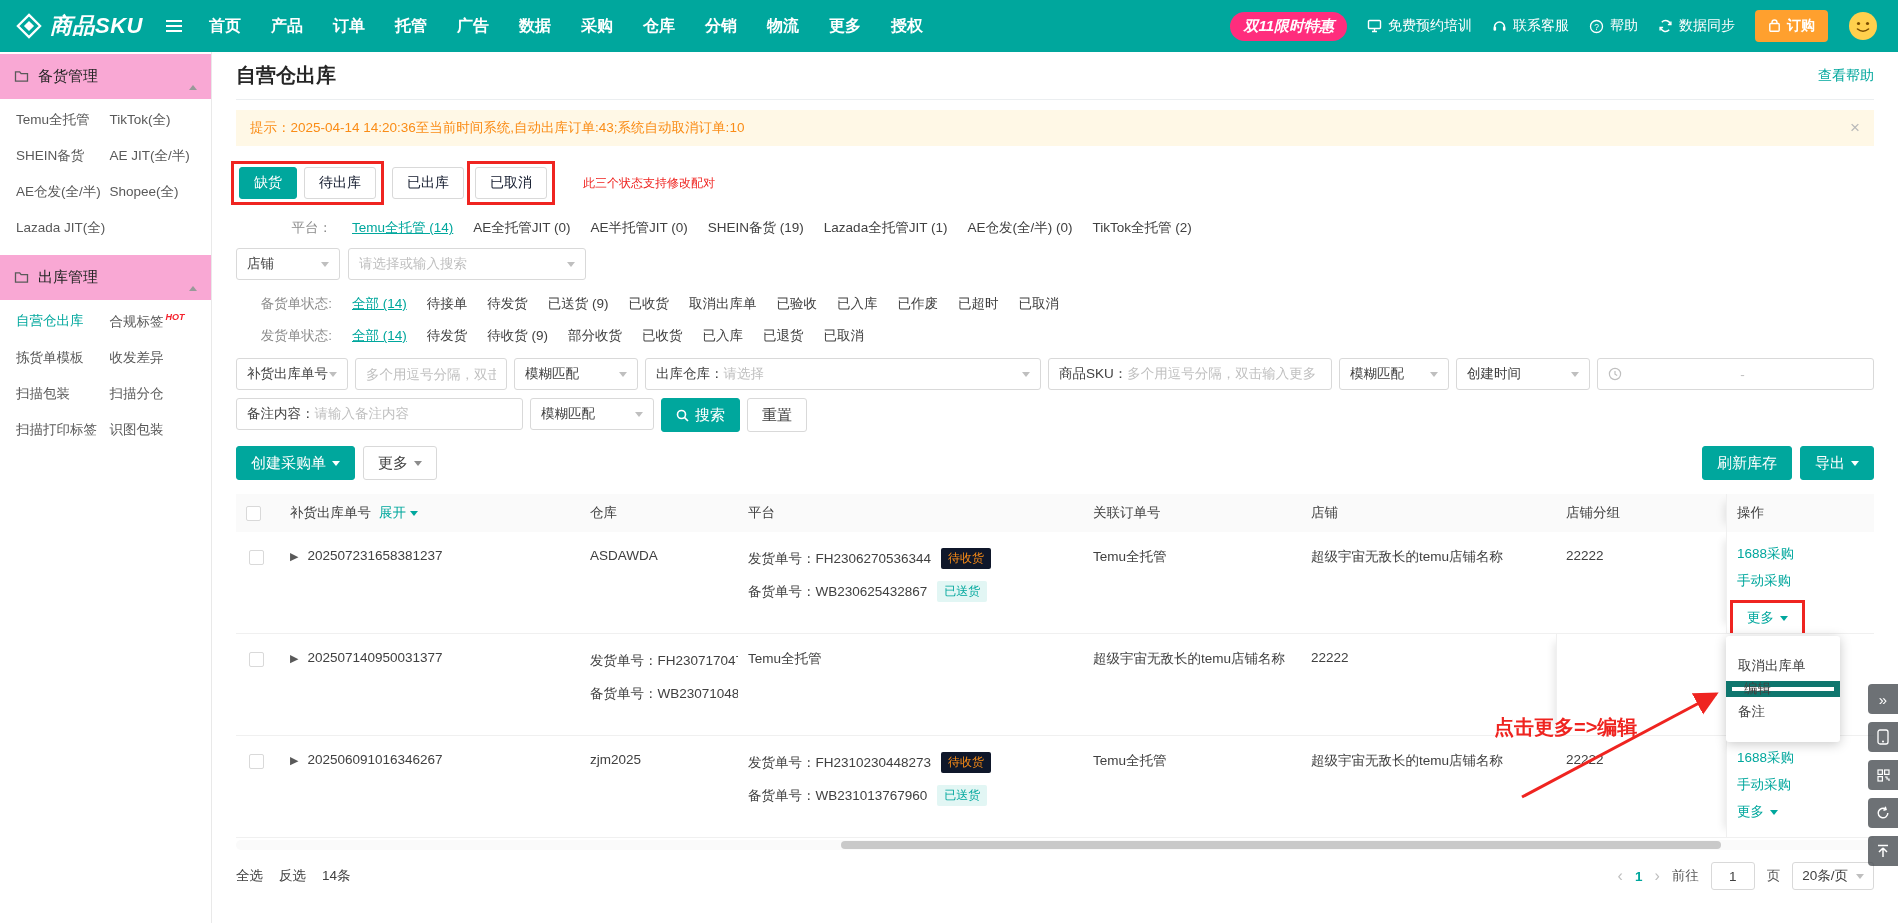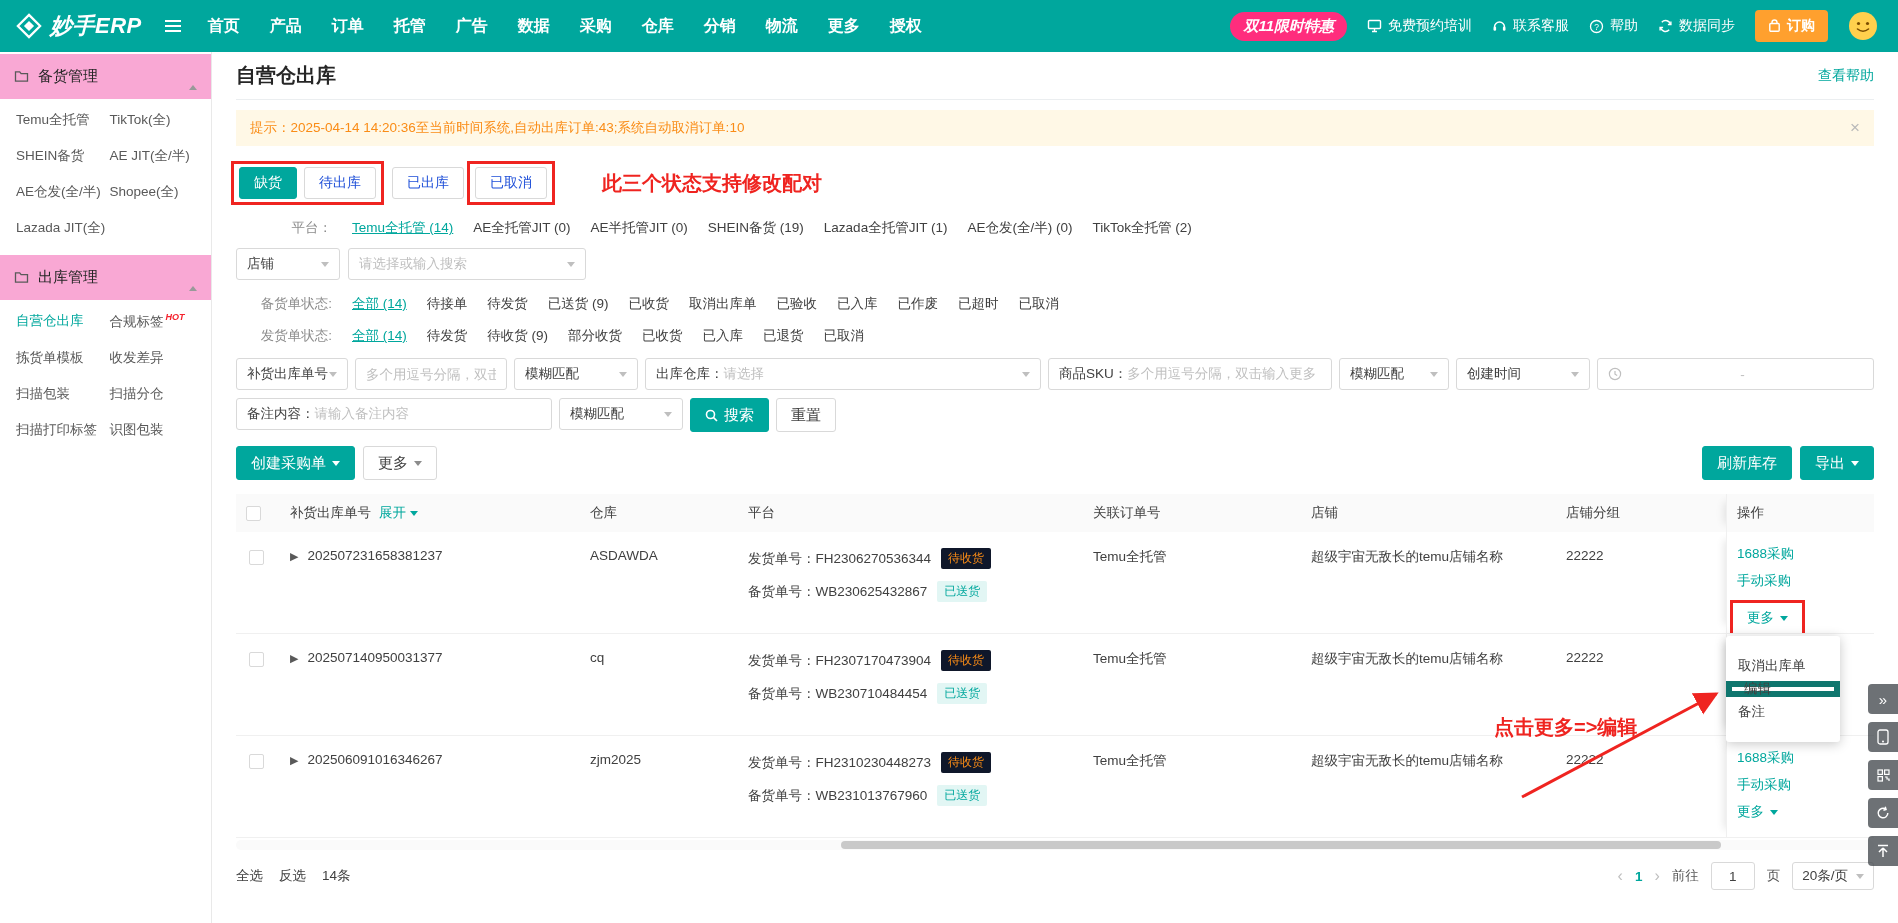--- a/index.html
+++ b/index.html
@@ -33,24 +33,24 @@
 
 .main{flex:1;padding:0 24px;position:relative;background:#fff}
 .title-row{height:48px;display:flex;align-items:center;border-bottom:1px solid #ebeef0}
 .page-title{font-size:20px;font-weight:700;color:#262626}
 .help-link{margin-left:auto;color:#00a79d;font-size:14px}
 .alert{margin-top:10px;height:36px;background:#fff8e6;display:flex;align-items:center;padding:0 14px;color:#fa8c16;font-size:13.5px}
 .alert-close{margin-left:auto;color:#b9b9b9;font-size:17px;cursor:pointer}
 
 .tabs-row{margin-top:14px;height:46px;display:flex;align-items:center}
 .red-wrap{display:inline-flex;border:3px solid #ef2420;padding:3px 5px;align-items:center;gap:7px;margin-left:-5px}
-.tab{height:32px;padding:0 14px;border:1px solid #d9d9d9;background:#fff;border-radius:3px;font-size:14px;color:#1d4ed8;display:inline-flex;align-items:center;cursor:pointer;white-space:nowrap;font-family:inherit}
+.tab{height:32px;padding:0 14px;border:1px solid #d9d9d9;background:#fff;border-radius:3px;font-size:14px;color:#0f172a;display:inline-flex;align-items:center;cursor:pointer;white-space:nowrap;font-family:inherit}
 .tab.active{background:#00a79d;border-color:#00a79d;color:#fff}
 .gap8{width:8px;flex:none}
-.tabs-note{margin-left:47px;color:#ef2420;font-size:20px;font-weight:700;white-space:nowrap}
+.tabs-note{margin-left:28px;color:#ef2420;font-size:12px;font-weight:400;white-space:nowrap}
 
 .inline-row{display:flex;align-items:center}
 .row-label{width:96px;text-align:right;color:#8c8c8c;font-size:13.5px;flex:none}
 .opt{margin-left:20px;color:#404040;font-size:13.5px;cursor:pointer;white-space:nowrap}
 .opt.active{color:#00a79d;text-decoration:underline}
 .platform-row{margin-top:12px;height:20px}
 .stock-row{margin-top:14px;height:20px}
 .ship-row{margin-top:12px;height:20px}
 .shop-row{margin-top:10px;height:32px;display:flex;gap:8px}
 
@@ -113,21 +113,21 @@
 </style>
 </head>
 <body>
 
 <header class="topbar">
   <div class="logo">
     <svg width="26" height="26" viewBox="0 0 28 28">
         <path d="M14 2 26 14 14 26 2 14Z" fill="none" stroke="#fff" stroke-width="2.4"></path>
         <path d="M14 8.5 19.5 14 14 19.5 8.5 14Z" fill="#fff"></path>
       </svg>
-    <span>妙手ERP</span>
+    <span>商品SKU</span>
   </div>
   <span class="hamburger">
     <svg width="18" height="14" viewBox="0 0 18 14">
         <path d="M1 2h16M1 7h16M1 12h16" stroke="#fff" stroke-width="1.8"></path>
       </svg>
   </span>
   <nav class="topnav">
     <span class="nav-item">首页</span>
     <span class="nav-item">产品</span>
     <span class="nav-item">订单</span>
@@ -332,21 +332,21 @@
       <div class="select" style="width:277px">
         <svg width="14" height="14" viewBox="0 0 14 14">
             <circle cx="7" cy="7" r="5.6" fill="none" stroke="#bfbfbf" stroke-width="1.2"></circle>
             <path d="M7 4v3.2l2.2 1.3" fill="none" stroke="#bfbfbf" stroke-width="1.2"></path>
           </svg>
         <span class="ph" style="margin:0 auto">-</span>
       </div>
     </div>
 
     <div class="filter-row filter-row2">
-      <div class="inputbox" style="width:316px">
+      <div class="inputbox" style="width:287px">
         <span>备注内容：</span>
         <span class="ph">请输入备注内容</span>
       </div>
       <div class="select" style="width:124px">
         <span>模糊匹配</span>
         <span class="tri"></span>
       </div>
       <button class="btn primary">
         <svg width="13" height="13" viewBox="0 0 13 13">
             <circle cx="5.5" cy="5.5" r="4" fill="none" stroke="#fff" stroke-width="1.6"></circle>
@@ -425,21 +425,20 @@
               <span>更多</span>
               <span class="caret-t"></span>
             </a>
           </div>
         </div>
       </div>
 
       <div class="tg trow">
         <div class="td td-check"><span class="cb"></span></div>
         <div class="td"><span class="expand">▶</span><span>202507140950031377</span></div>
-        <div class="td">cq</div>
         <div class="td">
           <div class="rel-line">
               <span>发货单号：</span>
               <span>FH2307170473904</span>
               <span class="badge b-orange">待收货</span>
             </div>
           <div class="rel-line">
               <span>备货单号：</span>
               <span>WB230710484454</span>
               <span class="badge b-teal">已送货</span>

